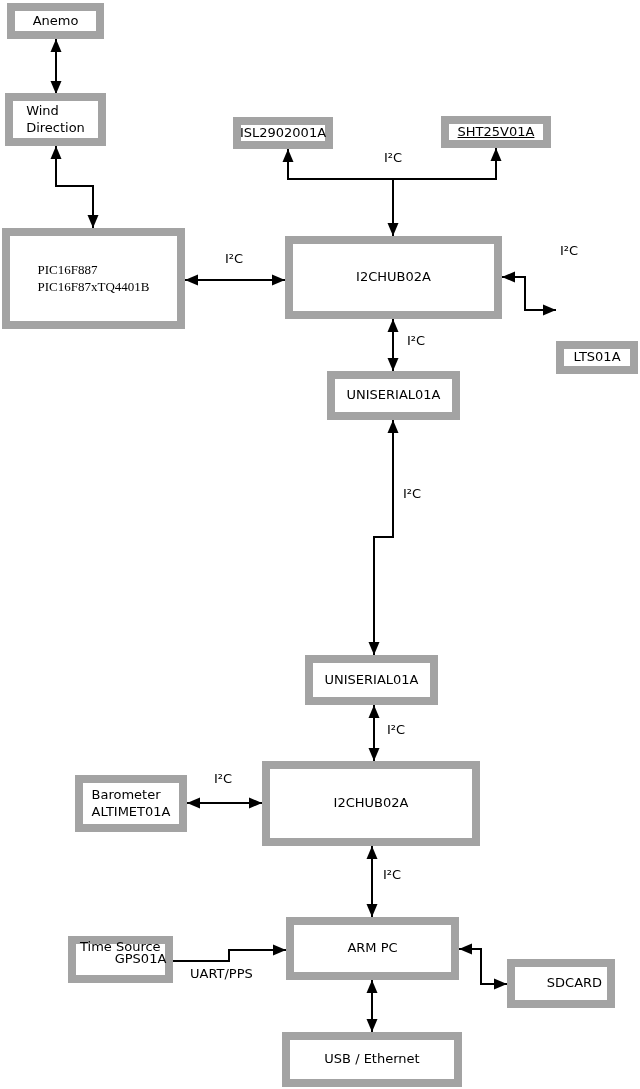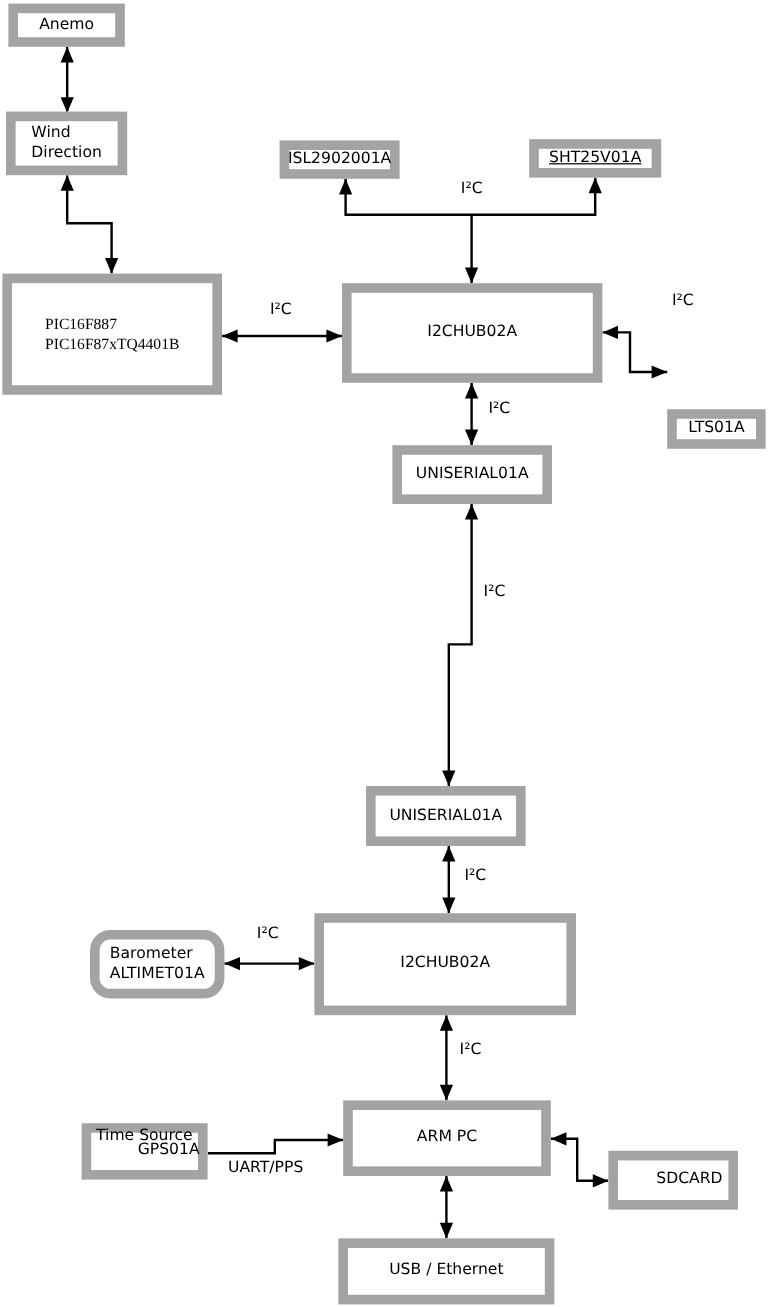--- a/index.html
+++ b/index.html
@@ -136,21 +136,21 @@
   <div class="node" style="left:285px; top:236px; width:217px; height:83px;">I2CHUB02A</div>
 
   <div class="node" style="left:556px; top:294px; width:82px; height:33px;margin-top:47px;">LTS01A</div>
 
   <div class="node" style="left:327px; top:371px; width:133px; height:49px;">UNISERIAL01A</div>
 
   <div class="node" style="left:305px; top:655px; width:133px; height:50px;">UNISERIAL01A</div>
 
   <div class="node" style="left:262px; top:761px; width:218px; height:85px;">I2CHUB02A</div>
 
-  <div class="node" style="left:75px; top:775px; width:112px; height:57px;border-radius:17px;">Barometer
+  <div class="node" style="left:75px; top:775px; width:112px; height:57px;">Barometer
 ALTIMET01A</div>
 
   <div class="node" style="left:68px; top:936px; width:105px; height:47px;padding-left:40px;">GPS01A</div>
 
   <div class="node" style="left:286px; top:917px; width:173px; height:63px;">ARM PC</div>
 
   <div class="node" style="left:507px; top:959px; width:108px; height:49px;padding-left:27px;">SDCARD</div>
 
   <div class="node" style="left:282px; top:1032px; width:180px; height:55px;">USB / Ethernet</div>
 

